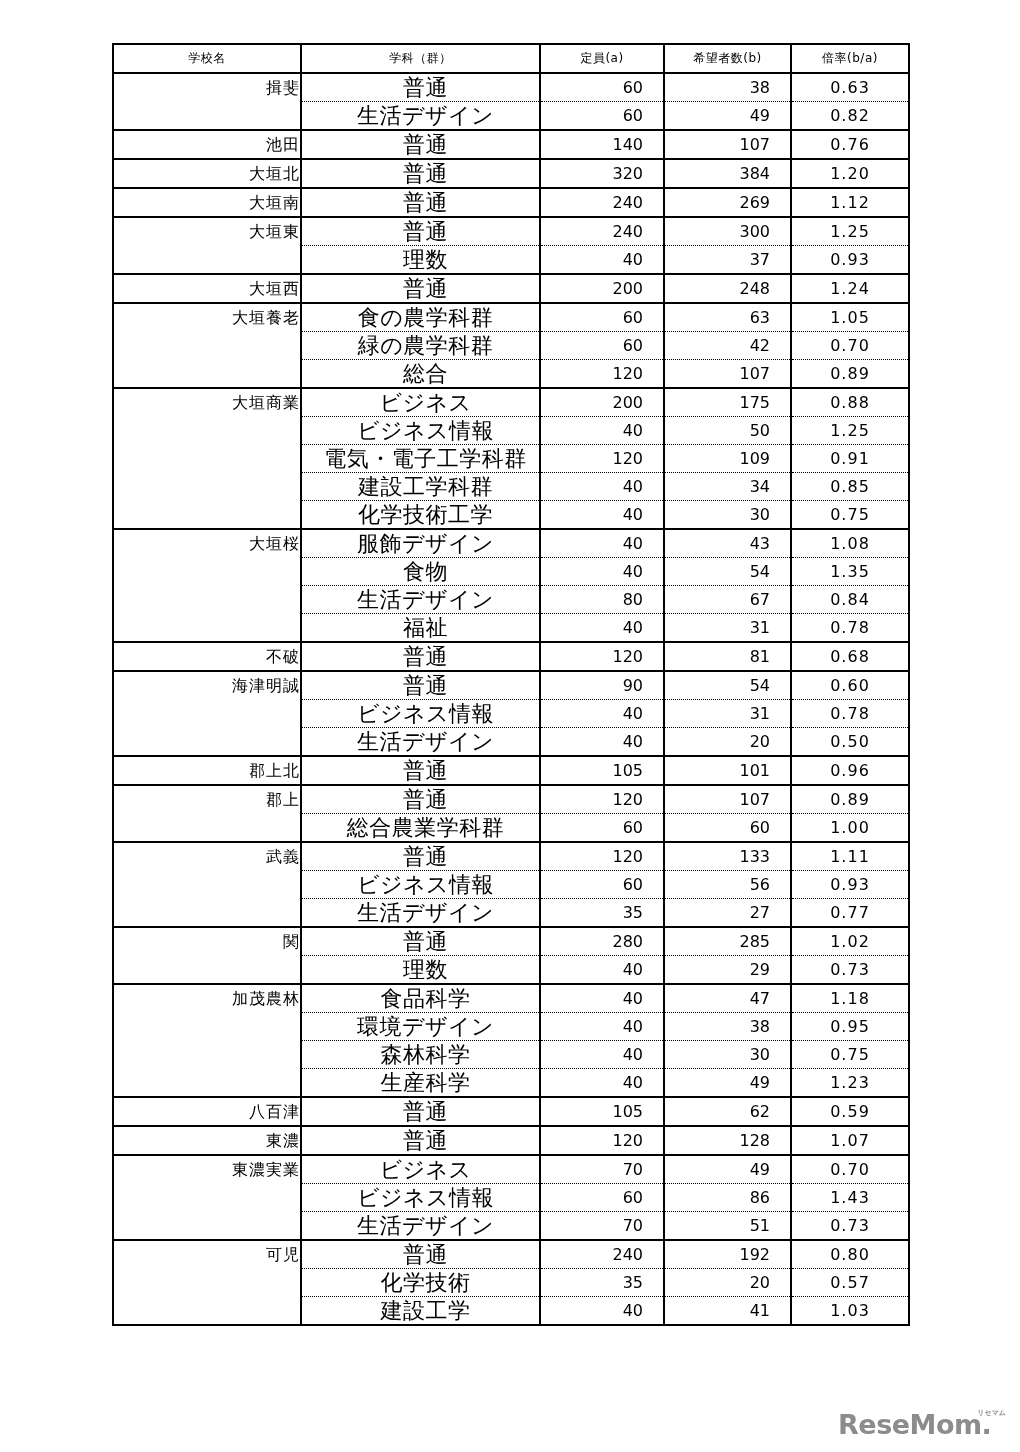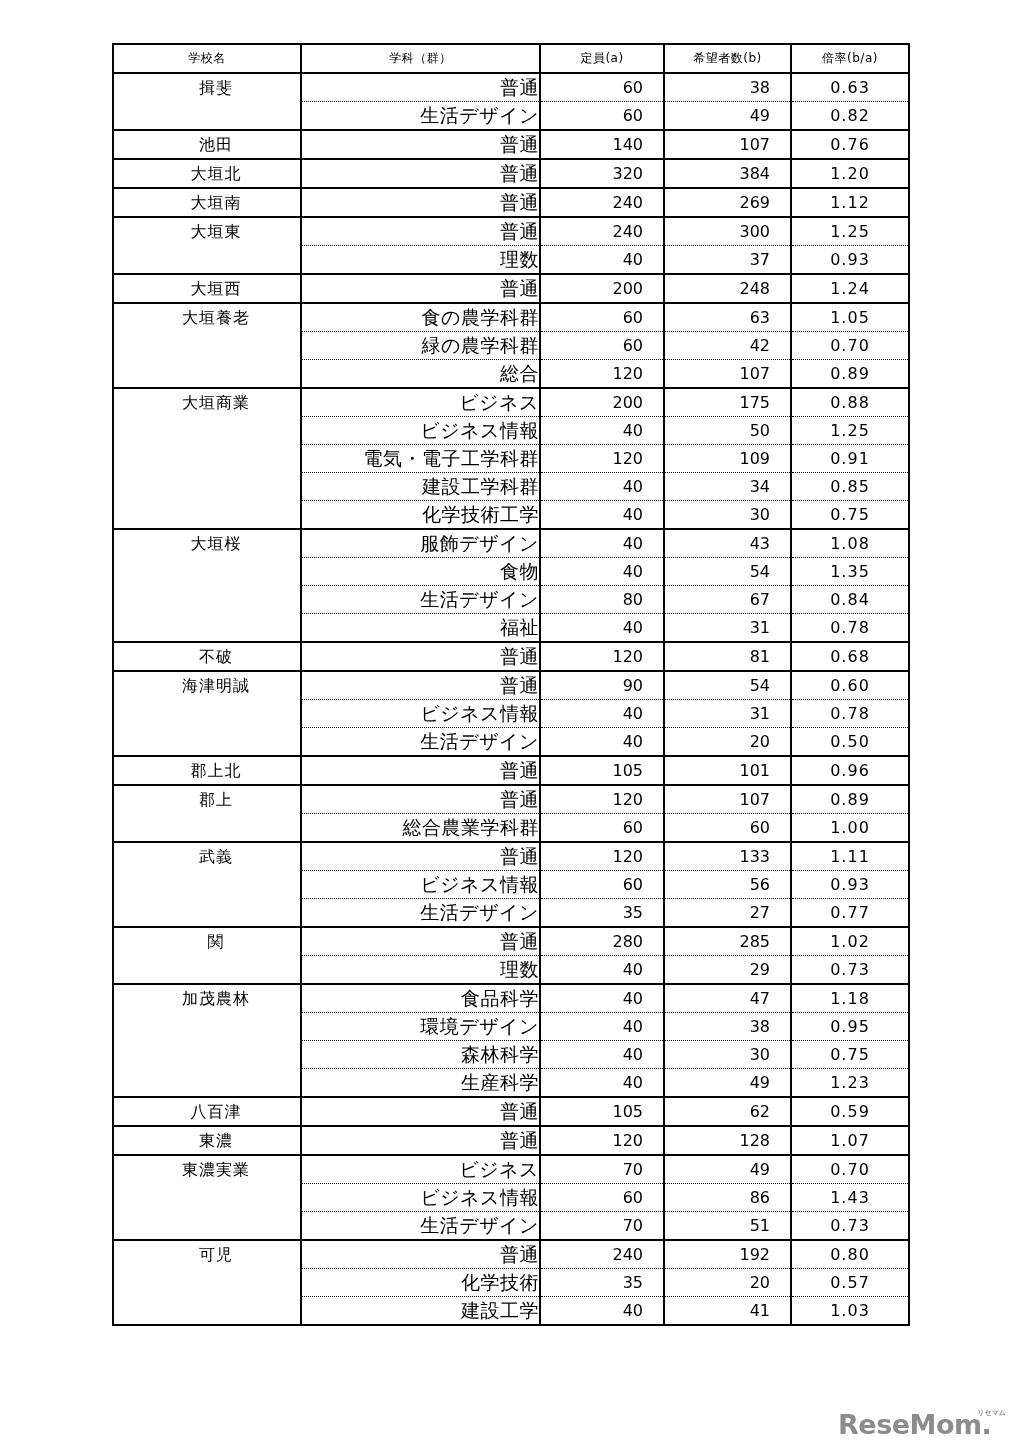--- a/index.html
+++ b/index.html
@@ -48,30 +48,30 @@
   
   thead th{
     text-align:center;
     font-weight:normal;
     font-size:12px;
     letter-spacing:0.5px;
   }
 
   
   td.school{
-    text-align:center;
+    text-align:right;
     padding-left:18px;
     font-size:16px;
     letter-spacing:1px;
     border-right:2px solid #000;
   }
   td.dept{
-    text-align:right;
+    text-align:center;
     padding-left:10px;
-    font-size:19px;
+    font-size:22px;
     letter-spacing:0.5px;
   }
   td.num{
     text-align:right;
     padding-right:20px;
     font-size:16px;
     font-family:"DejaVu Sans","Liberation Sans",sans-serif;
   }
   td.rate{
     text-align:center;

